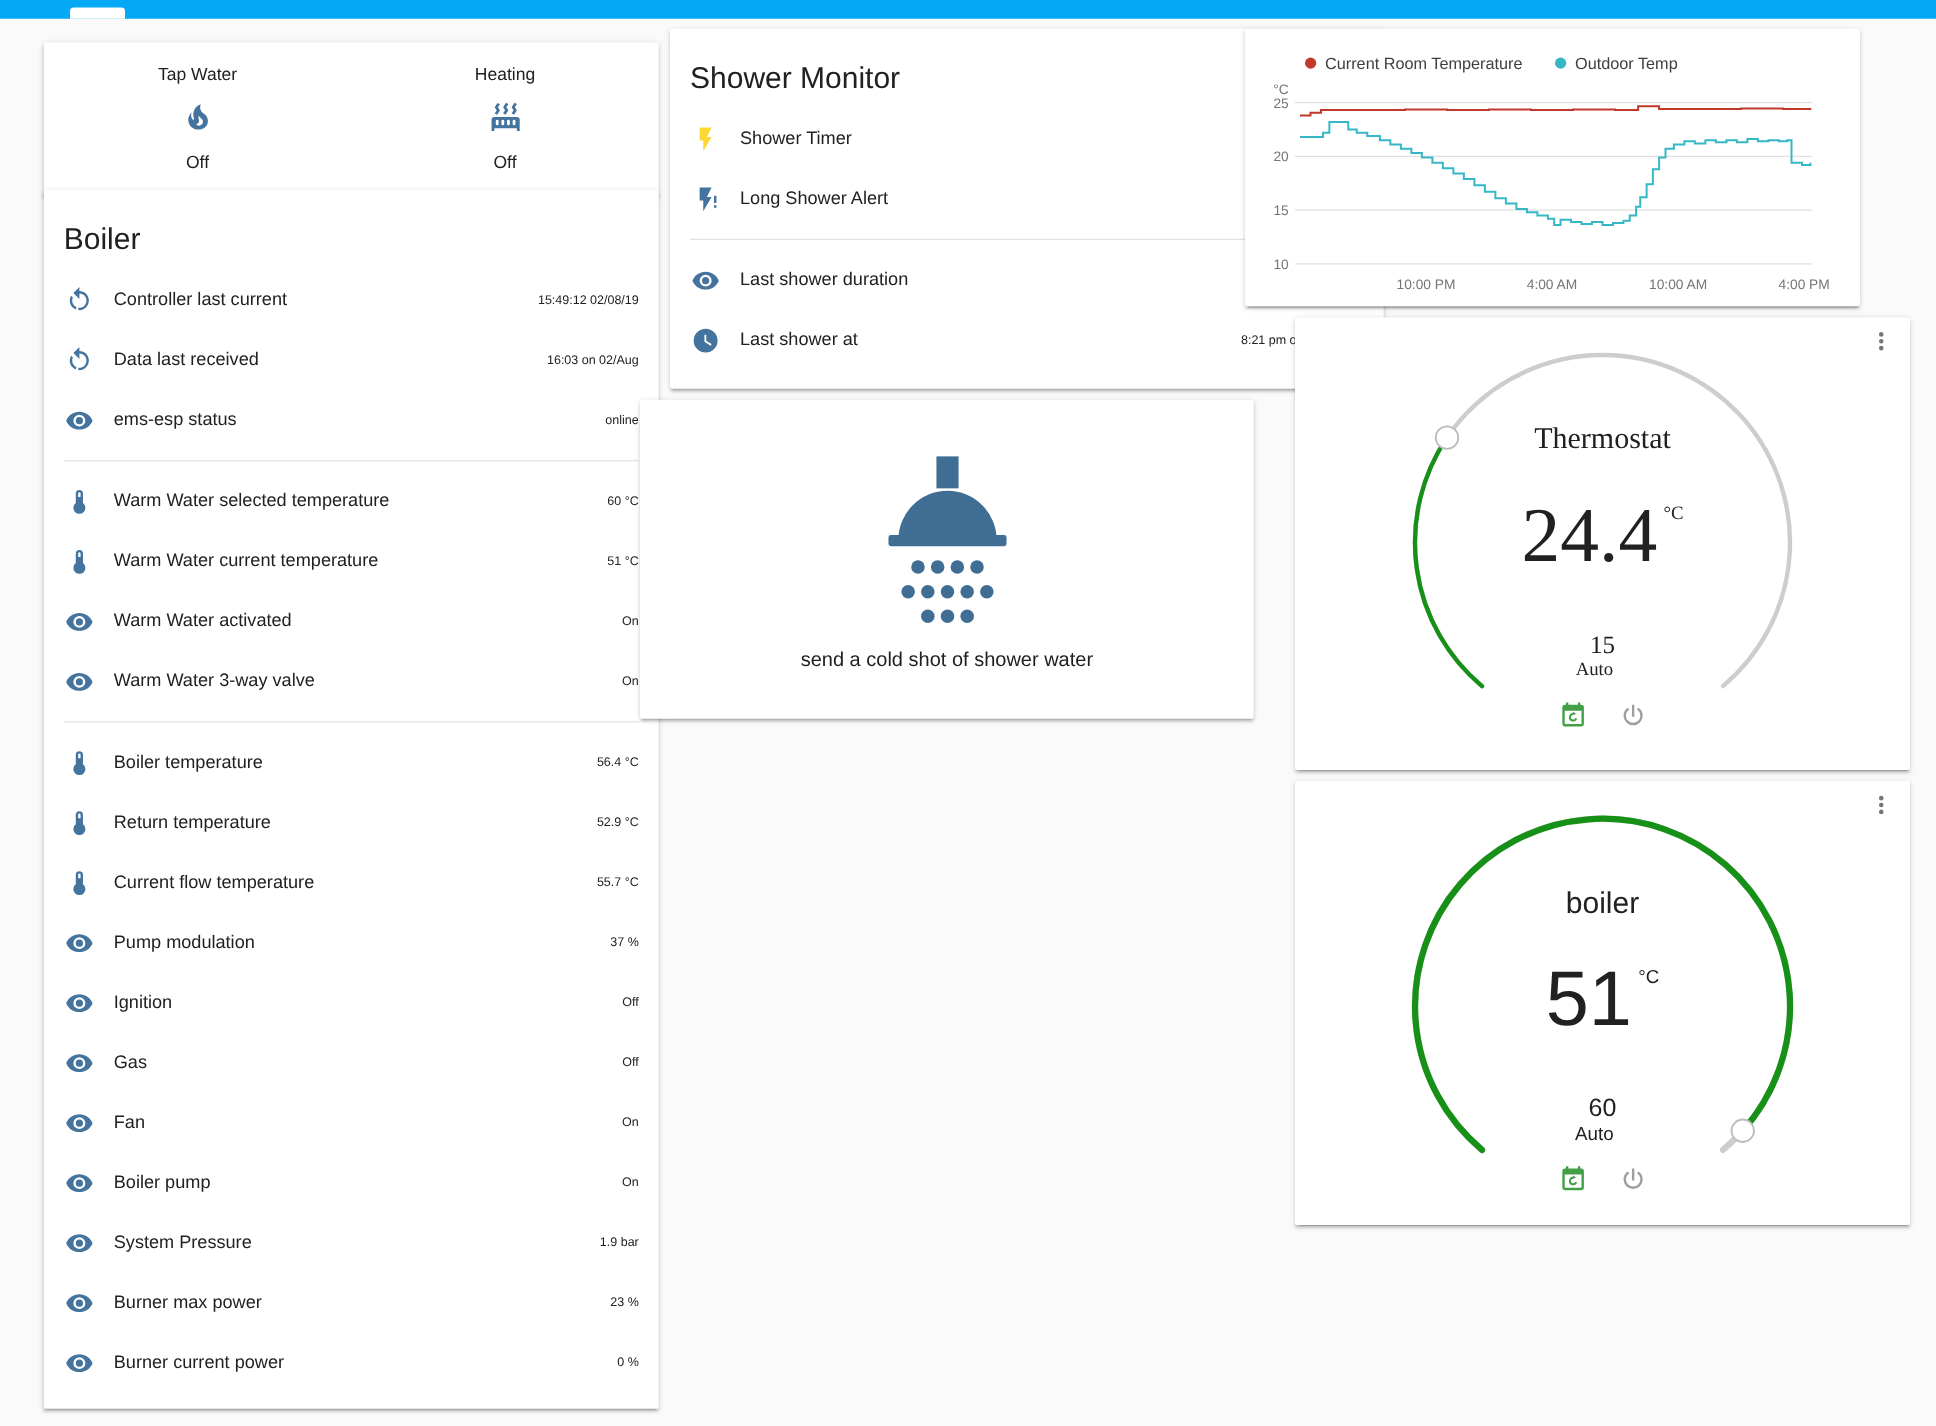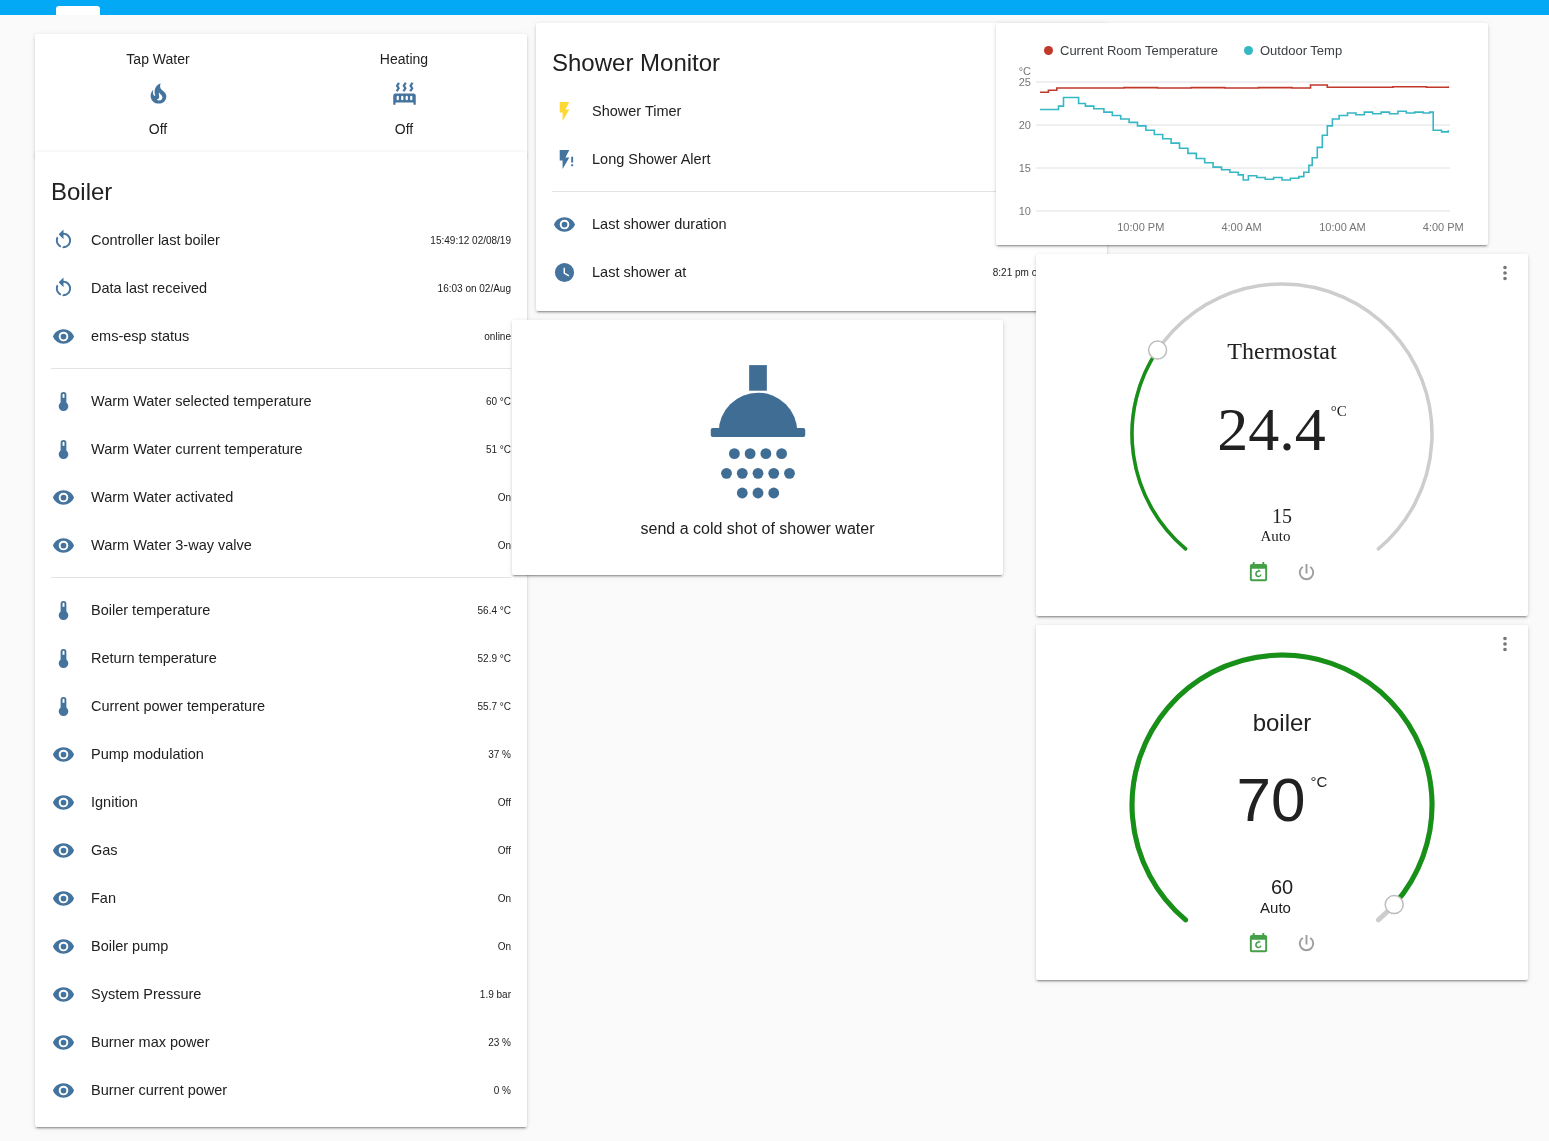--- a/index.html
+++ b/index.html
@@ -82,21 +82,21 @@
 
 <div class="card" id="boiler-card" style="left:35px;top:152px;width:492px;height:975px;">
   <div class="card-title">Boiler</div>
   <div id="boiler-sections">
       <div class="entity-row">
         <span class="row-icon">
           <svg viewBox="0 0 24 24" width="23" height="23" aria-hidden="true">
             <path d="M12,4C14.1,4 16.1,4.8 17.6,6.3C20.7,9.4 20.7,14.5 17.6,17.6C15.8,19.5 13.3,20.2 10.9,19.9L11.4,17.9C13.1,18.1 14.9,17.5 16.2,16.2C18.5,13.9 18.5,10.1 16.2,7.7C15.1,6.6 13.5,6 12,6V10.6L7,5.6L12,0.6V4M6.3,17.6C3.7,15 3.3,11 5.1,7.9L6.6,9.4C5.5,11.6 5.9,14.4 7.8,16.2C8.3,16.7 8.9,17.1 9.6,17.4L9,19.4C8,19 7.1,18.4 6.3,17.6Z" fill="#44739e"></path>
           </svg>
         </span>
-        <span class="row-label">Controller last boiler</span>
+        <span class="row-label">Controller last current</span>
         <span class="row-value">15:49:12 02/08/19</span>
       </div>
       <div class="entity-row">
         <span class="row-icon">
           <svg viewBox="0 0 24 24" width="23" height="23" aria-hidden="true">
             <path d="M12,4C14.1,4 16.1,4.8 17.6,6.3C20.7,9.4 20.7,14.5 17.6,17.6C15.8,19.5 13.3,20.2 10.9,19.9L11.4,17.9C13.1,18.1 14.9,17.5 16.2,16.2C18.5,13.9 18.5,10.1 16.2,7.7C15.1,6.6 13.5,6 12,6V10.6L7,5.6L12,0.6V4M6.3,17.6C3.7,15 3.3,11 5.1,7.9L6.6,9.4C5.5,11.6 5.9,14.4 7.8,16.2C8.3,16.7 8.9,17.1 9.6,17.4L9,19.4C8,19 7.1,18.4 6.3,17.6Z" fill="#44739e"></path>
           </svg>
         </span>
         <span class="row-label">Data last received</span>
         <span class="row-value">16:03 on 02/Aug</span>
@@ -165,21 +165,21 @@
         </span>
         <span class="row-label">Return temperature</span>
         <span class="row-value">52.9 °C</span>
       </div>
       <div class="entity-row">
         <span class="row-icon">
           <svg viewBox="0 0 24 24" width="23" height="23" aria-hidden="true">
             <path d="M15,13V5A3,3 0 0,0 12,2A3,3 0 0,0 9,5V13A5,5 0 1,0 15,13M12,4A1,1 0 0,1 13,5V8H11V5A1,1 0 0,1 12,4Z" fill="#44739e"></path>
           </svg>
         </span>
-        <span class="row-label">Current power temperature</span>
+        <span class="row-label">Current flow temperature</span>
         <span class="row-value">55.7 °C</span>
       </div>
       <div class="entity-row">
         <span class="row-icon">
           <svg viewBox="0 0 24 24" width="23" height="23" aria-hidden="true">
             <path d="M12,9A3,3 0 0,0 9,12A3,3 0 0,0 12,15A3,3 0 0,0 15,12A3,3 0 0,0 12,9M12,17A5,5 0 0,1 7,12A5,5 0 0,1 12,7A5,5 0 0,1 17,12A5,5 0 0,1 12,17M12,4.5C7,4.5 2.73,7.61 1,12C2.73,16.39 7,19.5 12,19.5C17,19.5 21.27,16.39 23,12C21.27,7.61 17,4.5 12,4.5Z" fill="#44739e"></path>
           </svg>
         </span>
         <span class="row-label">Pump modulation</span>
         <span class="row-value">37 %</span>
@@ -386,21 +386,21 @@
 <div class="card gauge-card" id="boiler-gauge-card" style="left:1036px;top:625px;width:492px;height:355px;">
   <div class="menu-dots"><svg viewBox="0 0 24 24" width="22" height="22" aria-hidden="true">
         <path d="M12,16A2,2 0 0,1 14,18A2,2 0 0,1 12,20A2,2 0 0,1 10,18A2,2 0 0,1 12,16M12,10A2,2 0 0,1 14,12A2,2 0 0,1 12,14A2,2 0 0,1 10,12A2,2 0 0,1 12,10M12,4A2,2 0 0,1 14,6A2,2 0 0,1 12,8A2,2 0 0,1 10,6A2,2 0 0,1 12,4Z" fill="#757575"></path>
       </svg></div>
   <svg id="boiler-gauge" class="gauge-svg" width="492" height="336" viewBox="0 0 492 336">
       <path d="M 149.6 294.9 A 150 150 0 1 1 342.4 294.9" stroke="#cdcdcd" stroke-width="5" fill="none" stroke-linecap="round"></path>
       <path d="M 149.6 294.9 A 150 150 0 1 1 358.2 279.6" stroke="#169016" stroke-width="5" fill="none" stroke-linecap="round"></path>
       <circle cx="358.2" cy="279.6" r="9" fill="#ffffff" stroke="#bdbdbd" stroke-width="1.5"></circle>
     </svg>
   <div class="gauge-title">boiler</div>
-  <div class="gauge-value"><span>70</span><span class="gauge-unit">°C</span></div>
+  <div class="gauge-value"><span>51</span><span class="gauge-unit">°C</span></div>
   <div class="gauge-target">60</div>
   <div class="gauge-mode">Auto</div>
   <div class="gauge-icons">
     <span class="gauge-icon-btn">
         <svg viewBox="0 0 24 24" width="23" height="23" aria-hidden="true">
           <path d="M19,3H18V1H16V3H8V1H6V3H5A2,2 0 0,0 3,5V19A2,2 0 0,0 5,21H19A2,2 0 0,0 21,19V5A2,2 0 0,0 19,3M19,19H5V8H19V19Z" fill="#43a047"></path>
           <path d="M14.6,14.2A2.7,2.7 0 1,1 12,10.7" fill="none" stroke="#43a047" stroke-width="1.6"></path>
           <path d="M12,8.7l2.6,2l-3.2,0.8z" fill="#43a047"></path>
         </svg>
       </span>

